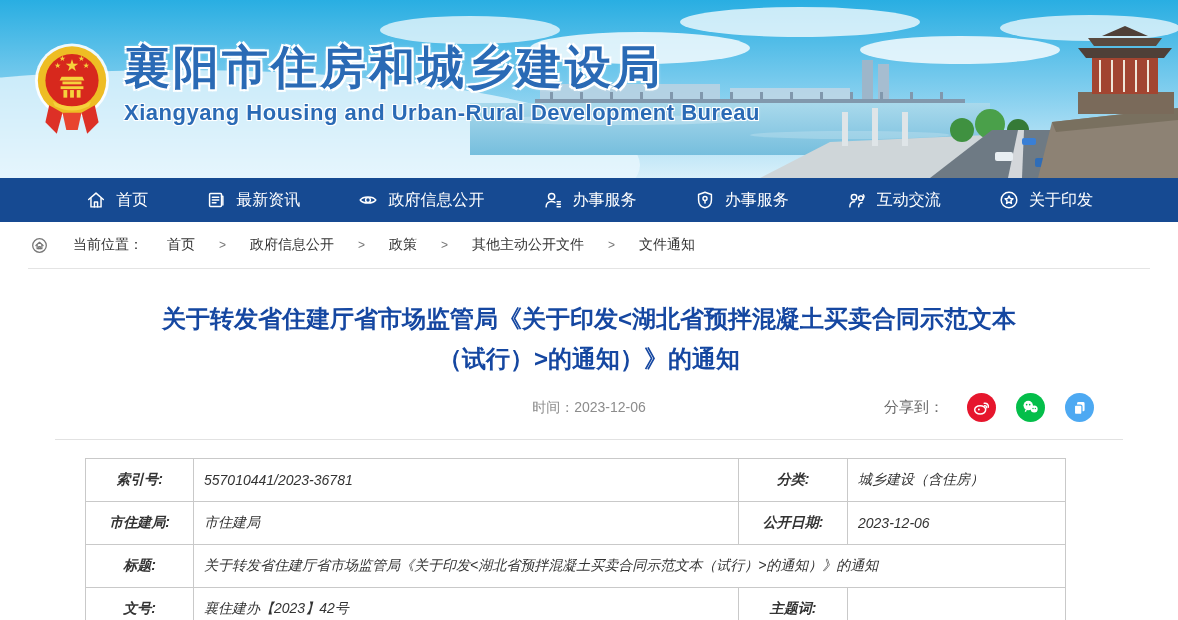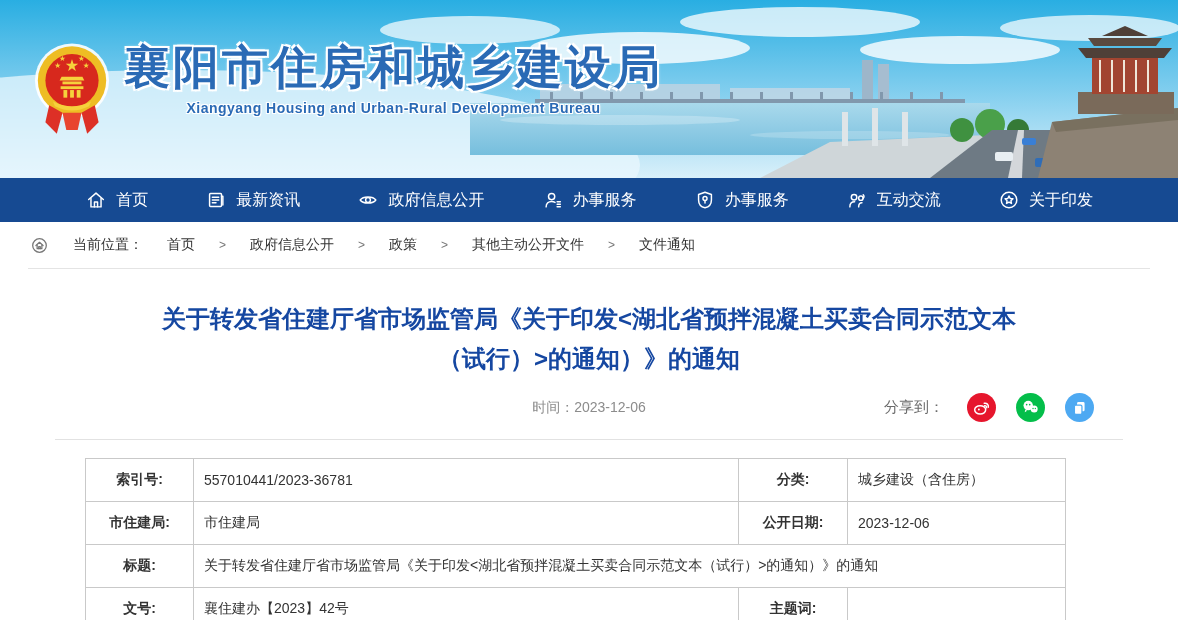--- a/index.html
+++ b/index.html
@@ -9,21 +9,21 @@
   
   .header { position:relative; width:1178px; height:178px; overflow:hidden; }
   .header-scene { position:absolute; inset:0; }
   .brand { position:absolute; left:34px; top:42px; display:flex; align-items:flex-start; gap:14px; z-index:2; }
   .emblem { width:76px; height:98px; }
   .brand-text .zh {
     font-size:46px; font-weight:bold; color:#2a6ab5; letter-spacing:3px; line-height:1.1;
     text-shadow:-2px -2px 0 #fff, 2px -2px 0 #fff, -2px 2px 0 #fff, 2px 2px 0 #fff, 0 0 4px #fff;
   }
   .brand-text .en {
-    margin-top:7px; font-size:14px; font-weight:bold; color:#2a6ab5; letter-spacing:.5px;
+    margin-top:7px; font-size:22px; font-weight:bold; color:#2a6ab5; letter-spacing:.5px;
     text-shadow:-1px -1px 0 #fff, 1px -1px 0 #fff, -1px 1px 0 #fff, 1px 1px 0 #fff, 0 0 3px #fff;
     text-align:center;
   }
 
   
   .nav { height:44px; background:#164a92; display:flex; align-items:center;
     justify-content:space-evenly; padding:0 28px; }
   .nav-item { display:flex; align-items:center; gap:9px; color:#fff; font-size:16px; cursor:pointer; white-space:nowrap; }
   .nav-item svg { width:22px; height:22px; }
 
@@ -48,21 +48,21 @@
   .share-btn svg { width:21px; height:21px; }
   .share-weibo { background:#e6162d; }
   .share-wechat { background:#04be4a; }
   .share-copy { background:#4da9f2; }
 
   .divider { margin:16px 55px 0; border-top:1px solid #e2e2e2; }
 
   
   table.meta { margin:18px 0 0 85px; width:980px; border-collapse:collapse;
     table-layout:fixed; font-size:14px; color:#333; }
-  table.meta td { border:1px solid #c9c9c9; height:29px; padding:12px 10px; overflow:hidden; white-space:nowrap; }
+  table.meta td { border:1px solid #c9c9c9; height:29px; padding:12px 10px; overflow:hidden; white-space:nowrap;font-style:italic; }
   td.lbl { text-align:center; font-weight:bold; padding:2px 4px; }
   td.val { text-align:left; }
 </style>
 </head>
 <body>
 
 <div class="header">
   <svg class="header-scene" viewBox="0 0 1178 178" preserveAspectRatio="none">
     <defs>
       <linearGradient id="sky" x1="0" y1="0" x2="0" y2="1">

